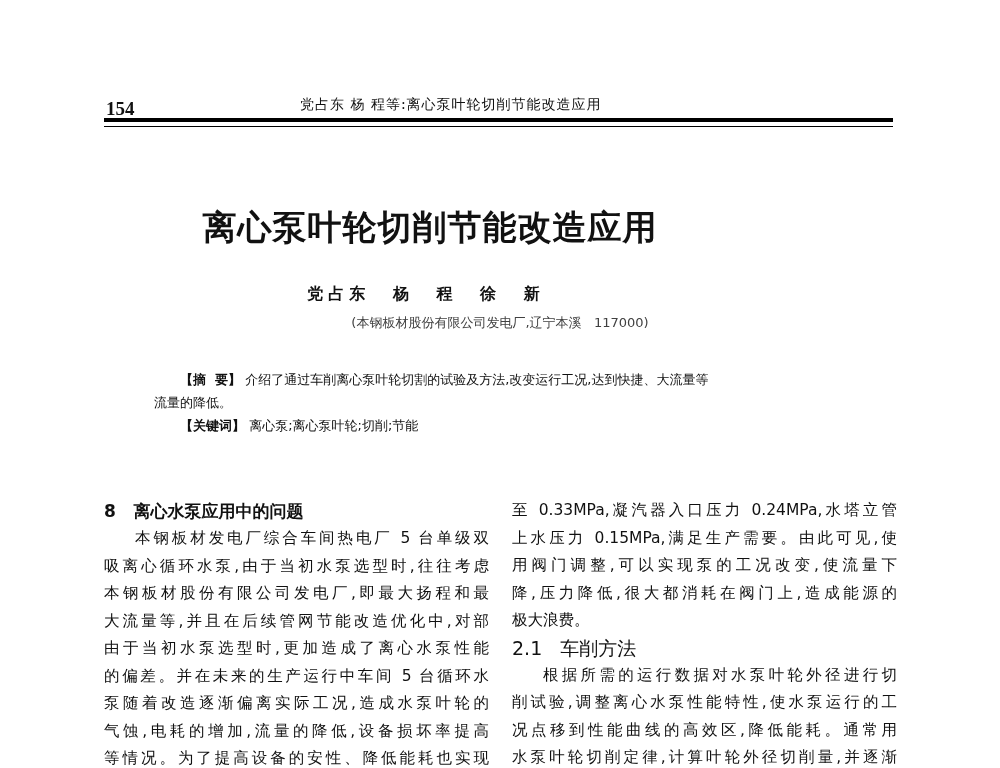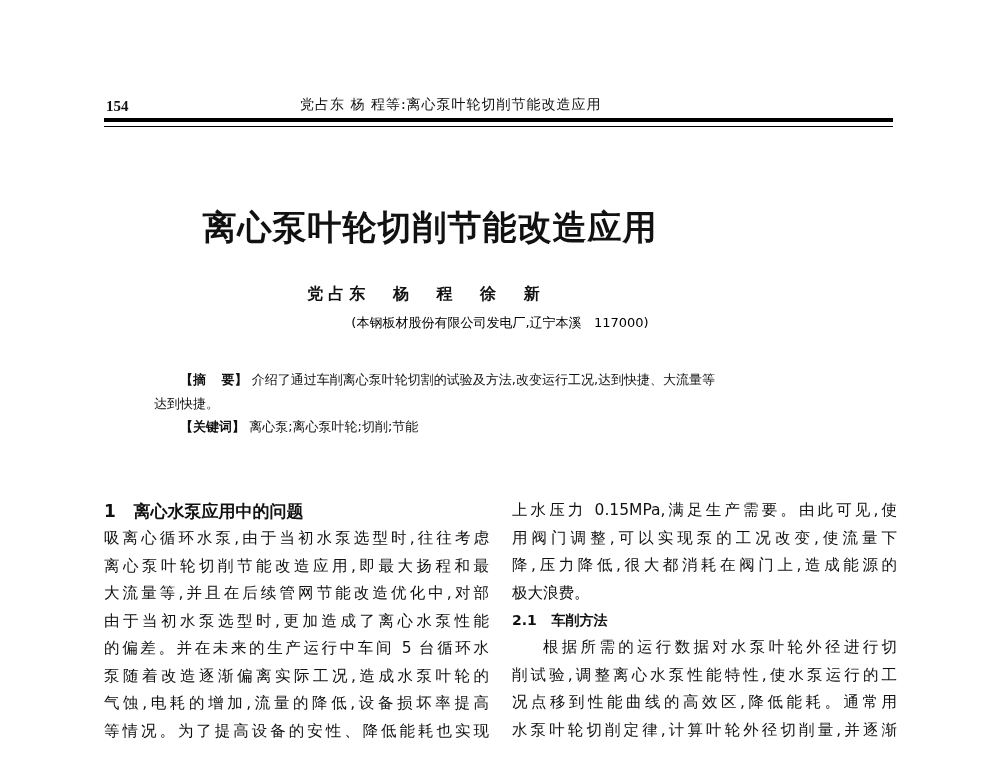--- a/index.html
+++ b/index.html
@@ -13,21 +13,21 @@
       position: relative;
       overflow: hidden;
       font-family: "DejaVu Serif", serif;
       color: #111111;
     }
     .page-number {
       position: absolute;
       left: 106px;
       top: 98px;
       font-family: "Liberation Serif", serif;
-      font-size: 15px;
+      font-size: 19px;
       font-weight: bold;
       color: #111;
       text-align: right;
     }
     .running-head {
       position: absolute;
       left: 300px;
       top: 96px;
       width: 420px;
       font-family: "DejaVu Serif", serif;
@@ -78,37 +78,36 @@
       color: #111;
     }
     .affiliation {
       position: absolute;
       left: 0;
       top: 314px;
       width: 1000px;
       text-align: center;
       font-family: "DejaVu Sans", sans-serif;
       font-size: 13px;
-      color: #000000;
+      color: #404040;
       white-space: pre;
     }
     .abstract {
       position: absolute;
       left: 154px;
       top: 368px;
       width: 690px;
       font-family: "DejaVu Sans", sans-serif;
       font-size: 13px;
       line-height: 23px;
       color: #111;
     }
     .abstract .label {
       font-weight: bold;
       white-space: pre;
-      font-family: Liberation Mono, monospace;
     }
     .abstract .indent {
       padding-left: 26px;
     }
     .col {
       position: absolute;
       top: 497px;
       width: 385px;
       font-family: "DejaVu Sans", sans-serif;
       font-size: 15.5px;
@@ -119,22 +118,22 @@
     .col-right { left: 512px; }
     .section-head {
       font-family: "DejaVu Sans", sans-serif;
       font-size: 17px;
       font-weight: bold;
       white-space: pre;
       line-height: 28px;
     }
     .subsection-head {
       font-family: "DejaVu Sans", sans-serif;
-      font-size: 14px;
-      font-weight: bold;
+      font-size: 19px;
+      font-weight: normal;
       white-space: pre;
       line-height: 27px;
     }
     .line {
       display: block;
       white-space: nowrap;
       overflow: hidden;
       text-align: justify;
       text-align-last: justify;
     }
@@ -152,41 +151,43 @@
 <div class="title">离心泵叶轮切削节能改造应用</div>
 <div class="authors">党占东 杨 程 徐 新</div>
 <div class="affiliation">(本钢板材股份有限公司发电厂,辽宁本溪   117000)</div>
 
 <div class="abstract">
   <div class="indent">
     <span class="label">【摘  要】</span>
     <span>介绍了通过车削离心泵叶轮切割的试验及方法,改变运行工况,达到快捷、大流量等</span>
   </div>
   <div>
-    <span>达到快捷。</span>
+    <span>流量的降低。</span>
   </div>
   <div class="indent">
     <span class="label">【关键词】</span>
     <span>离心泵;离心泵叶轮;切削;节能</span>
   </div>
 </div>
 
 <div class="col col-left">
-  <div class="section-head">1   离心水泵应用中的问题</div>
+  <div class="section-head">8   离心水泵应用中的问题</div>
+  <span class="line indent">本钢板材发电厂综合车间热电厂 5 台单级双</span>
   <span class="line">吸离心循环水泵,由于当初水泵选型时,往往考虑</span>
-  <span class="line">离心泵叶轮切削节能改造应用,即最大扬程和最</span>
+  <span class="line">本钢板材股份有限公司发电厂,即最大扬程和最</span>
   <span class="line">大流量等,并且在后续管网节能改造优化中,对部</span>
   <span class="line">由于当初水泵选型时,更加造成了离心水泵性能</span>
   <span class="line">的偏差。并在未来的生产运行中车间 5 台循环水</span>
   <span class="line">泵随着改造逐渐偏离实际工况,造成水泵叶轮的</span>
   <span class="line">气蚀,电耗的增加,流量的降低,设备损坏率提高</span>
   <span class="line">等情况。为了提高设备的安性、降低能耗也实现</span>
 </div>
 
 <div class="col col-right">
+  <span class="line">至 0.33MPa,凝汽器入口压力 0.24MPa,水塔立管</span>
   <span class="line">上水压力 0.15MPa,满足生产需要。由此可见,使</span>
   <span class="line">用阀门调整,可以实现泵的工况改变,使流量下</span>
   <span class="line">降,压力降低,很大都消耗在阀门上,造成能源的</span>
   <span class="line last">极大浪费。</span>
   <div class="subsection-head">2.1   车削方法</div>
   <span class="line indent">根据所需的运行数据对水泵叶轮外径进行切</span>
   <span class="line">削试验,调整离心水泵性能特性,使水泵运行的工</span>
   <span class="line">况点移到性能曲线的高效区,降低能耗。通常用</span>
   <span class="line">水泵叶轮切削定律,计算叶轮外径切削量,并逐渐</span>
 </div>

